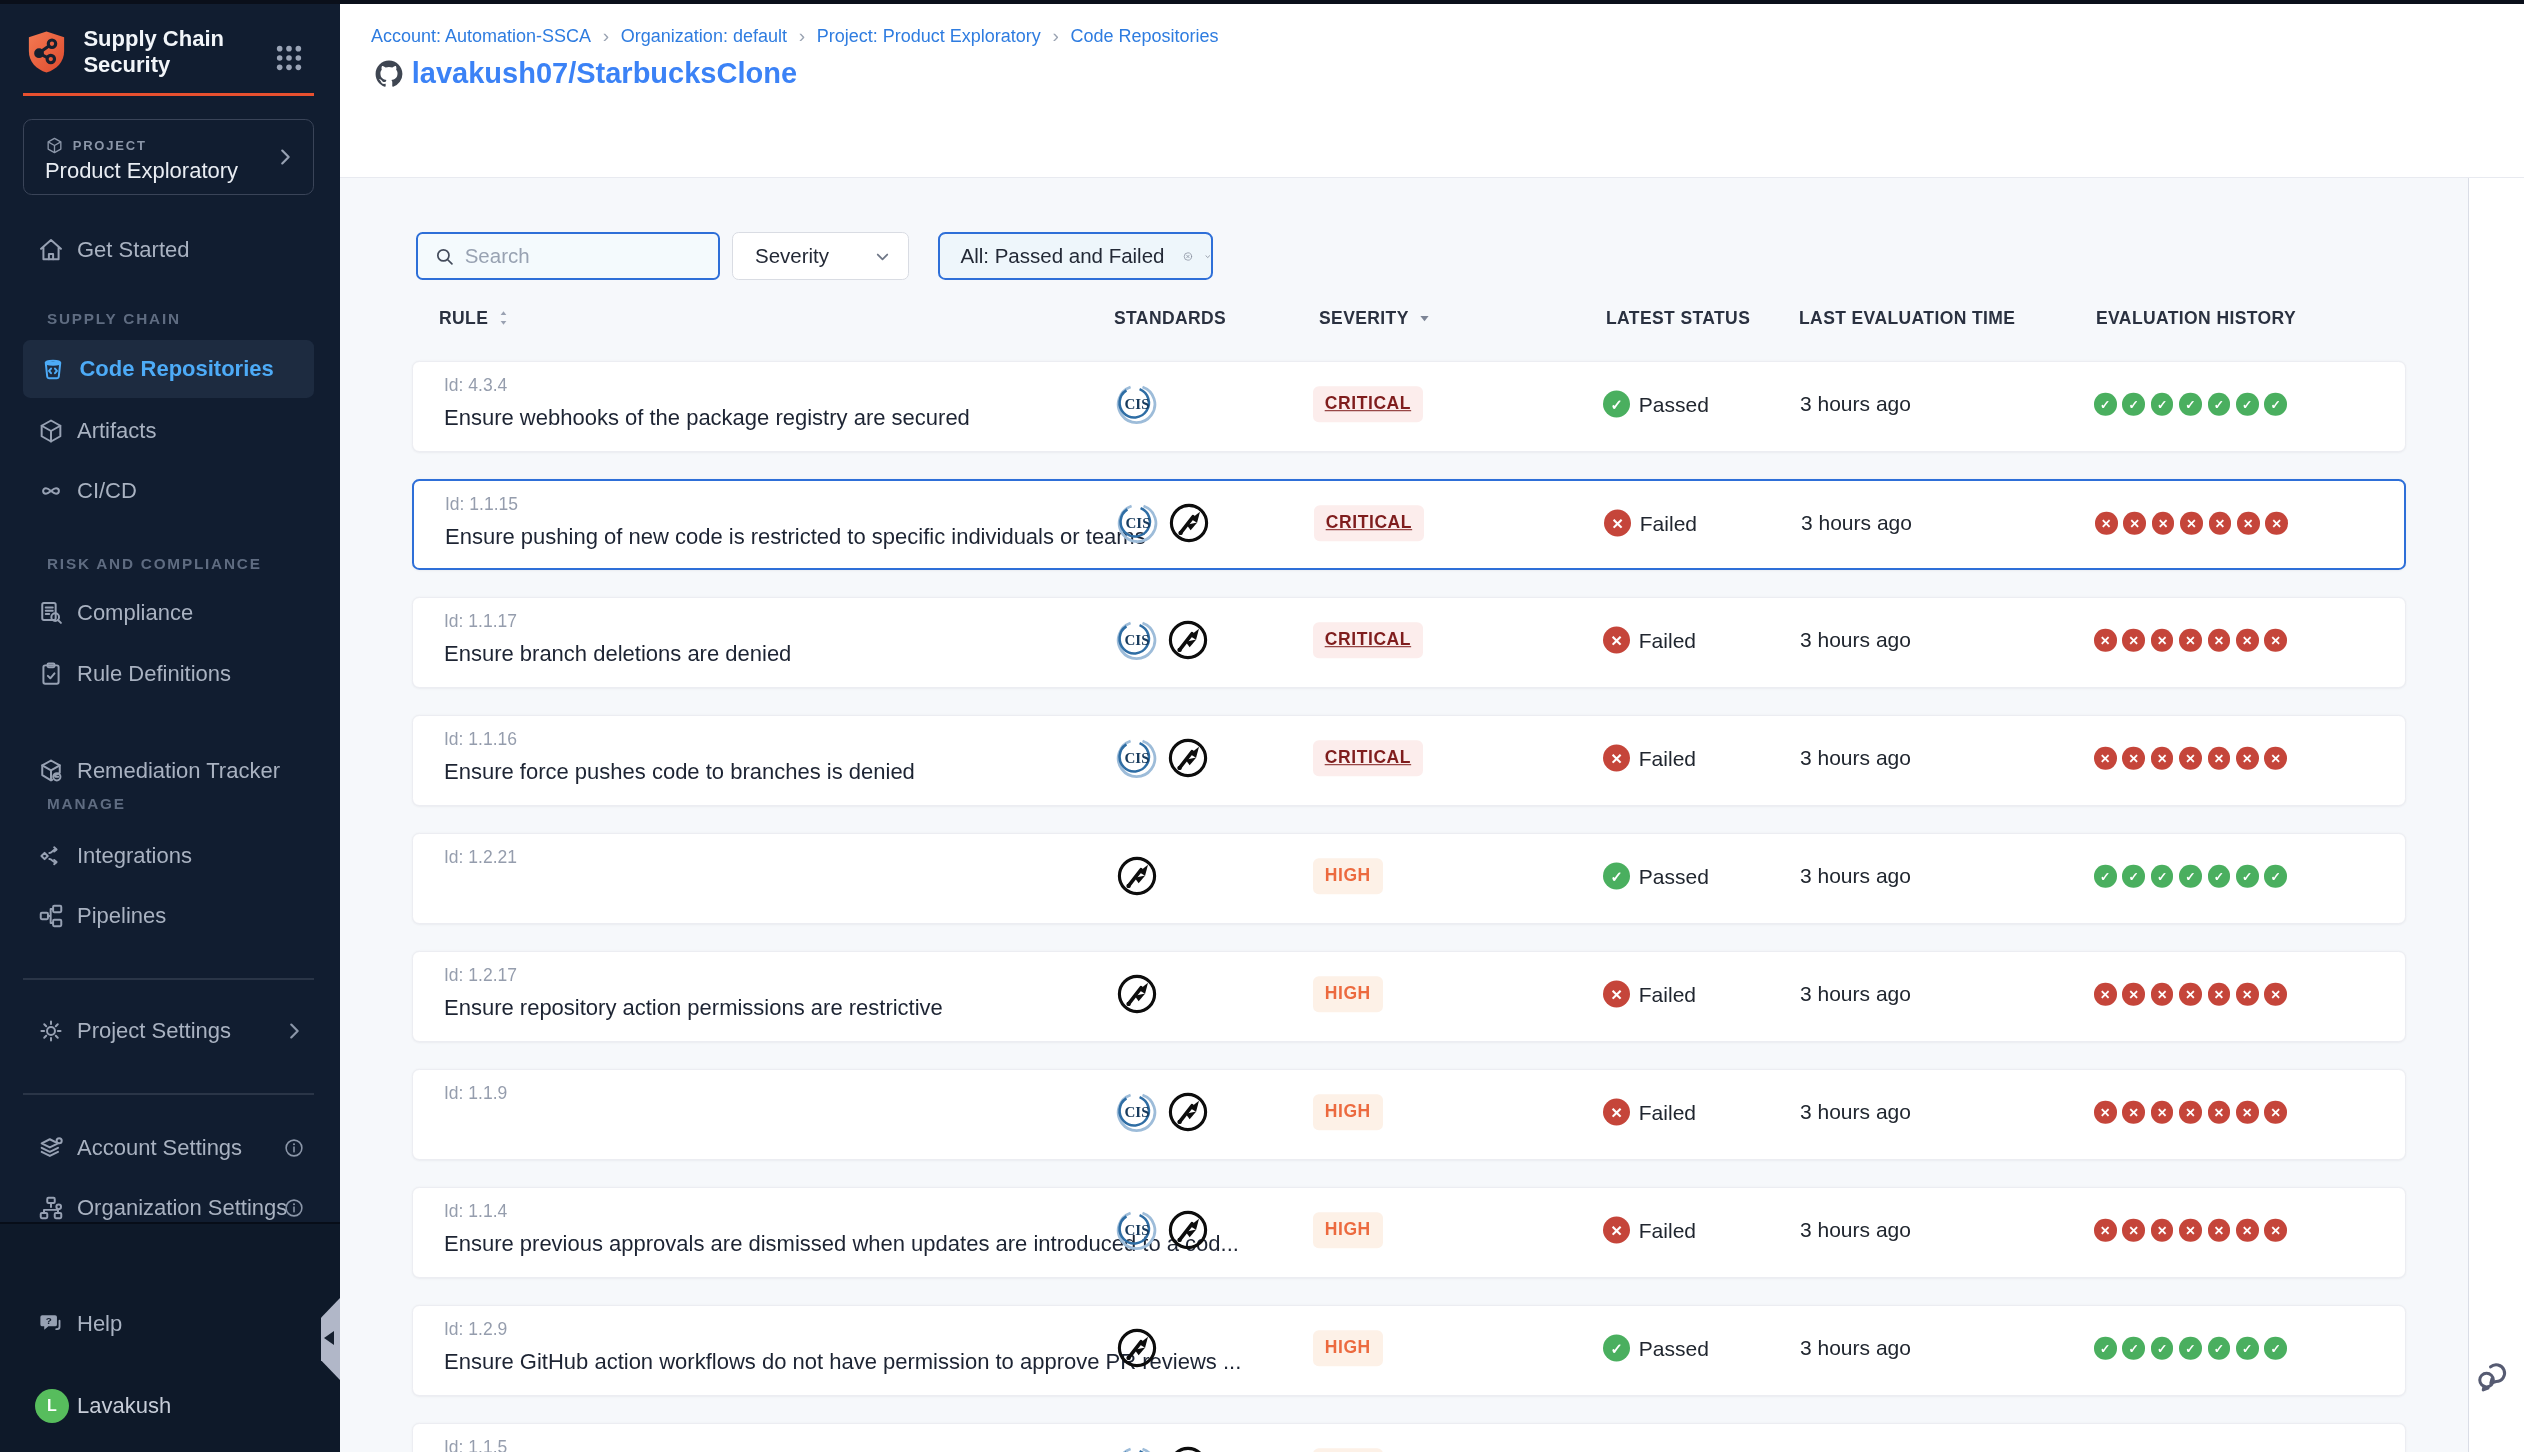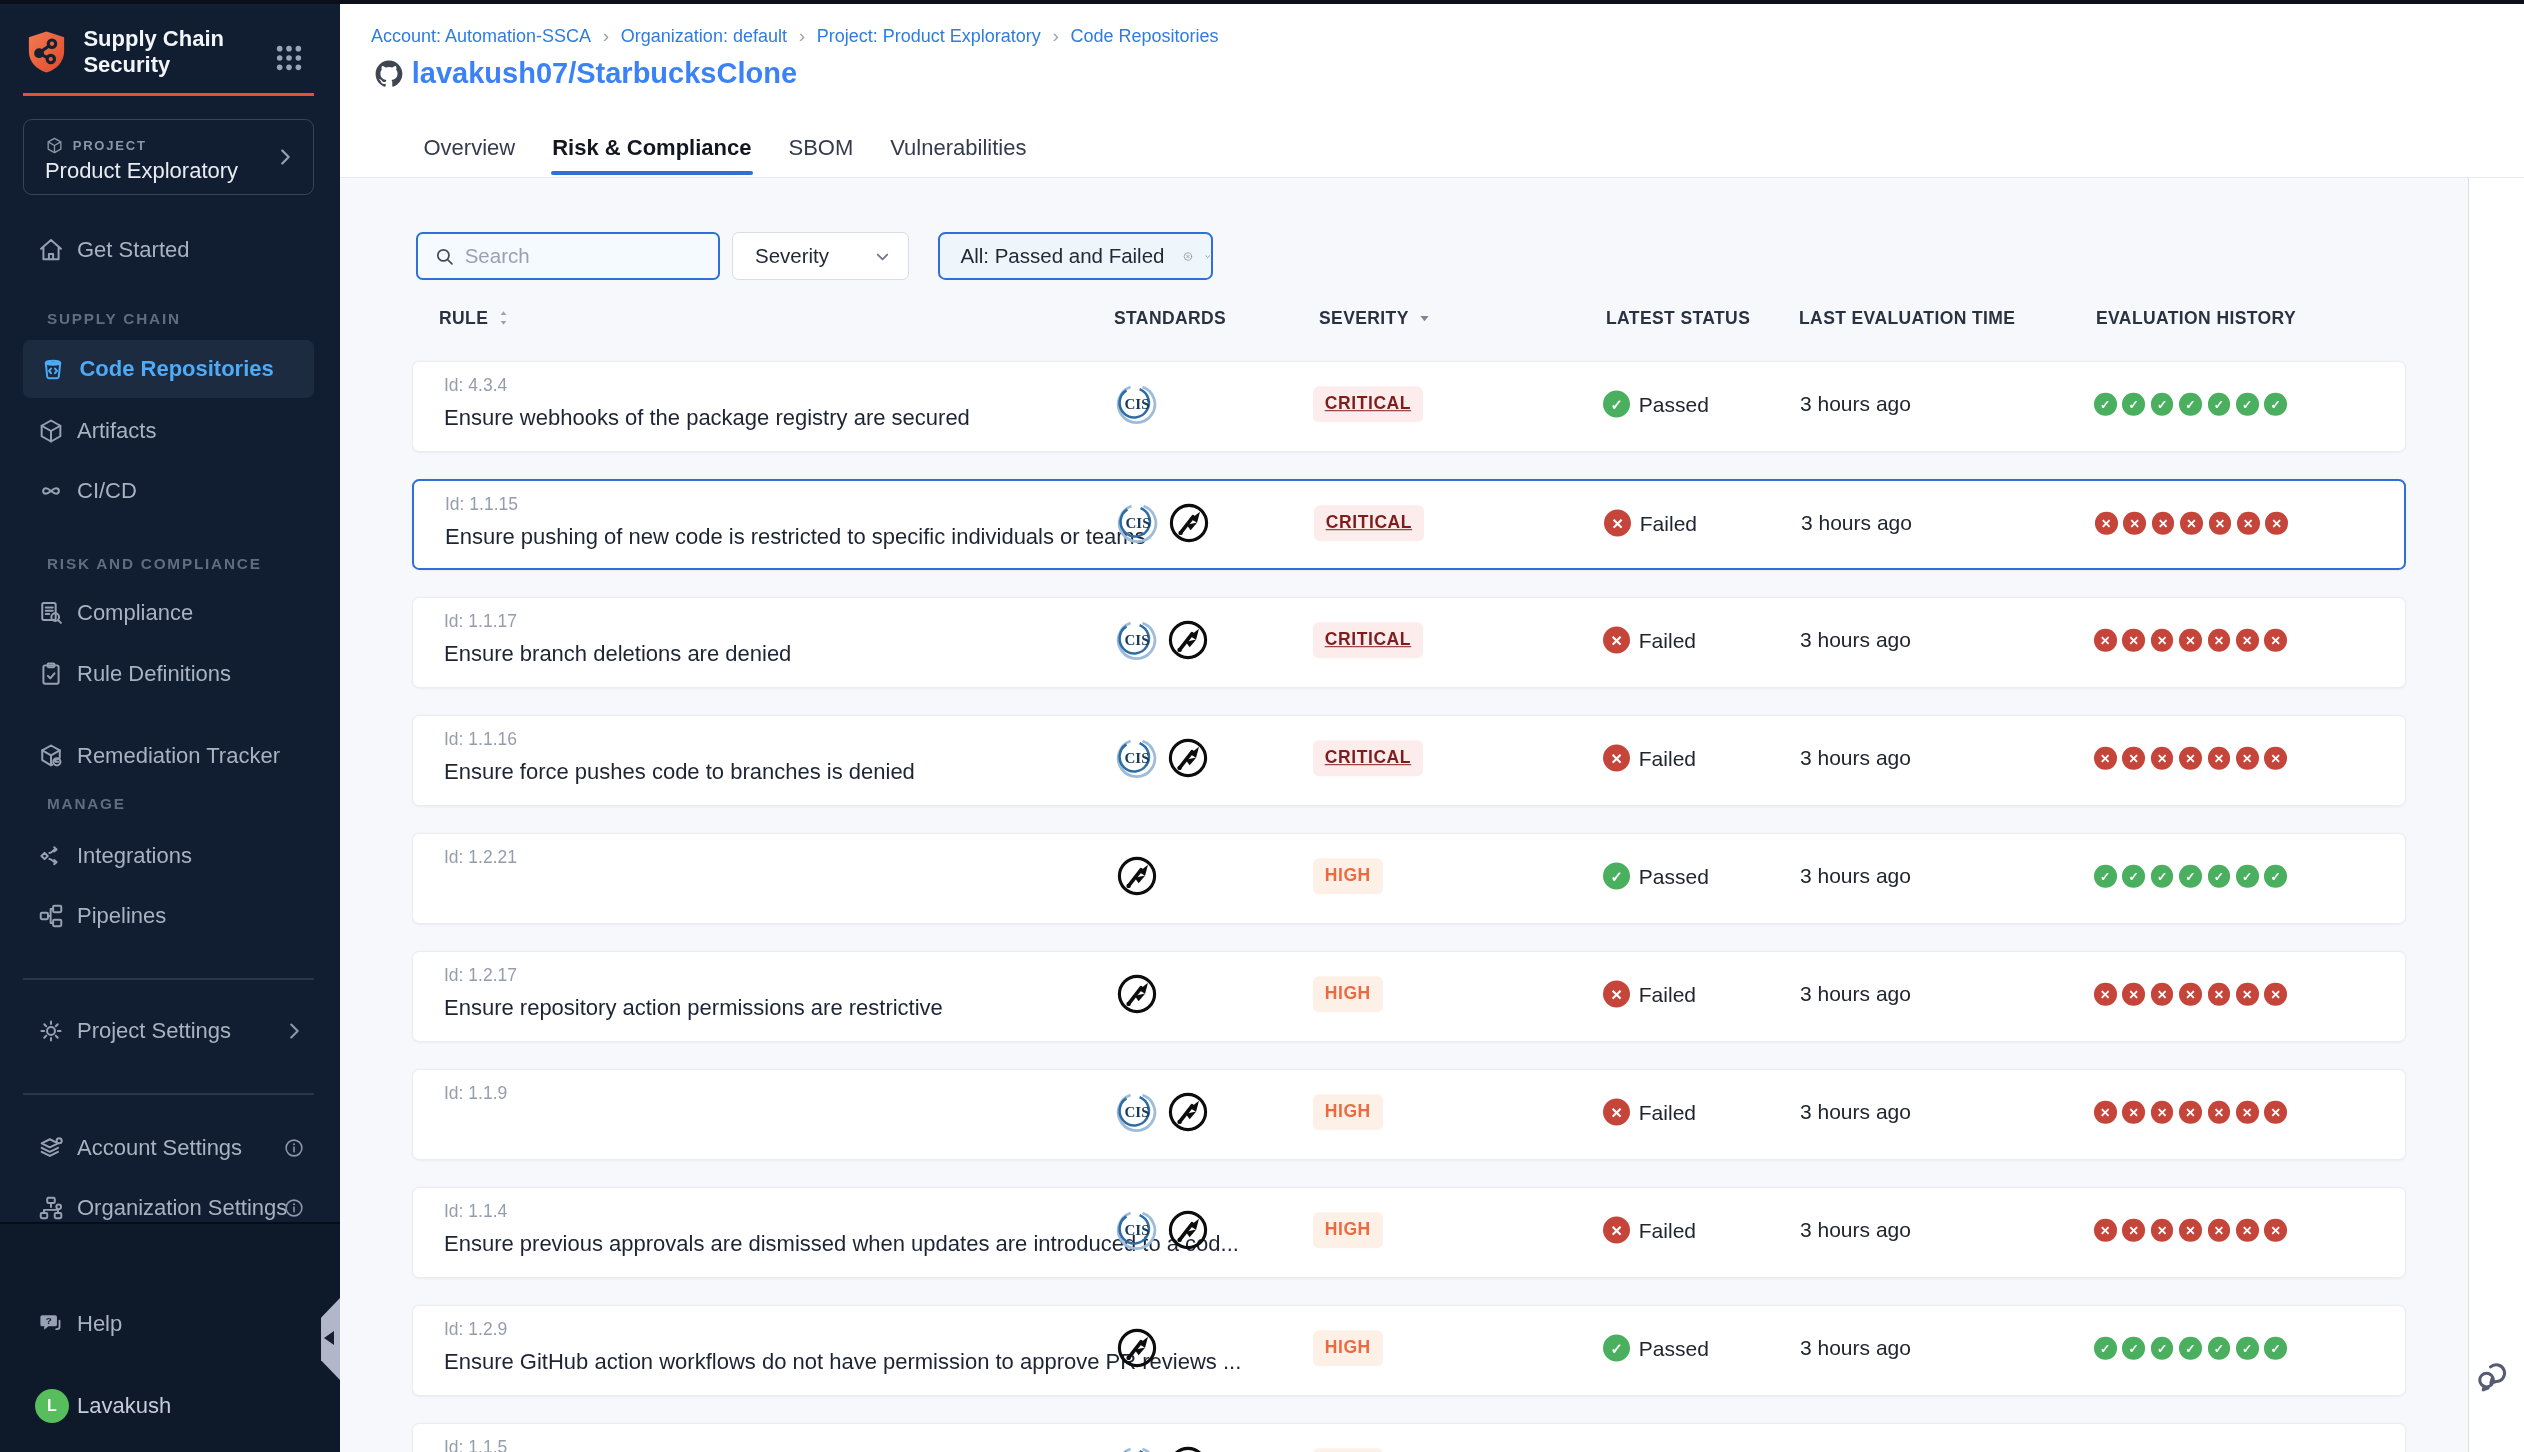--- a/index.html
+++ b/index.html
@@ -215,21 +215,21 @@
       <div class="nav-item" style="top: 645px; text-align: right;">
         <span class="nicon">
           <svg viewBox="0 0 24 24" fill="none" stroke="currentColor" stroke-width="1.7" stroke-linecap="round" stroke-linejoin="round" style="width: 28px; height: 28px; display: block;">
             <rect x="5.5" y="4.6" width="13" height="15.8" rx="1.5"></rect>
             <rect x="9" y="3" width="6" height="3.2" rx="1"></rect>
             <path d="M9.3 13.6l2.1 2.1 3.6-4.2"></path>
           </svg>
         </span>
         <span class="nlabel">Rule Definitions</span>
       </div>
-      <div class="nav-item" style="top: 727px;">
+      <div class="nav-item" style="top: 742px;">
         <span class="nicon">
           <svg viewBox="0 0 24 24" fill="none" stroke="currentColor" stroke-width="1.7" stroke-linecap="round" stroke-linejoin="round" style="width: 28px; height: 28px; display: block;">
             <path d="M12 3l7.5 4.2v6.3L15 16M12 3 4.5 7.2v8.3L12 20l1-.5"></path>
             <path d="M4.5 7.2 12 11.4l7.5-4.2M12 11.4V20"></path>
             <circle cx="17" cy="17" r="3.1"></circle>
             <path d="M15.8 17h2.4"></path>
           </svg>
         </span>
         <span class="nlabel">Remediation Tracker</span>
       </div>
@@ -338,26 +338,20 @@
       <span class="crumb">Project: Product Exploratory</span>
       <span class="crumb-sep">›</span>
       <span class="crumb">Code Repositories</span>
     </div>
   <div class="title-row">
     <svg class="gh-icon" viewBox="0 0 24 24" fill="currentColor">
       <path d="M12 .5C5.65.5.5 5.65.5 12c0 5.08 3.29 9.39 7.86 10.91.58.11.79-.25.79-.55 0-.27-.01-1-.02-1.96-3.2.7-3.88-1.54-3.88-1.54-.52-1.33-1.28-1.68-1.28-1.68-1.04-.71.08-.7.08-.7 1.15.08 1.76 1.18 1.76 1.18 1.03 1.76 2.69 1.25 3.35.96.1-.74.4-1.25.72-1.54-2.55-.29-5.24-1.28-5.24-5.68 0-1.26.45-2.28 1.18-3.09-.12-.29-.51-1.46.11-3.04 0 0 .96-.31 3.16 1.18a11 11 0 0 1 5.76 0c2.2-1.49 3.16-1.18 3.16-1.18.62 1.58.23 2.75.11 3.04.73.81 1.18 1.83 1.18 3.09 0 4.41-2.7 5.38-5.26 5.67.41.35.78 1.05.78 2.13 0 1.54-.01 2.78-.01 3.16 0 .3.21.67.8.55A11.52 11.52 0 0 0 23.5 12C23.5 5.65 18.35.5 12 .5z"></path>
     </svg>
     <span class="repo-title">lavakush07/StarbucksClone</span>
   </div>
-  <div class="tabs" id="tabs">
-      <div class="tab">Overview</div>
-      <div class="tab active">Risk &amp; Compliance</div>
-      <div class="tab">SBOM</div>
-      <div class="tab">Vulnerabilities</div>
-    </div>
 </div>
 
 <div class="content">
   <div class="search-box">
     <svg viewBox="0 0 24 24" fill="none" stroke="currentColor" stroke-width="2" stroke-linecap="round">
       <circle cx="11" cy="11" r="6.5"></circle>
         <path d="M15.8 15.8L21 21"></path>
       </svg>
     <input value="" placeholder="Search" style="">
   </div>

